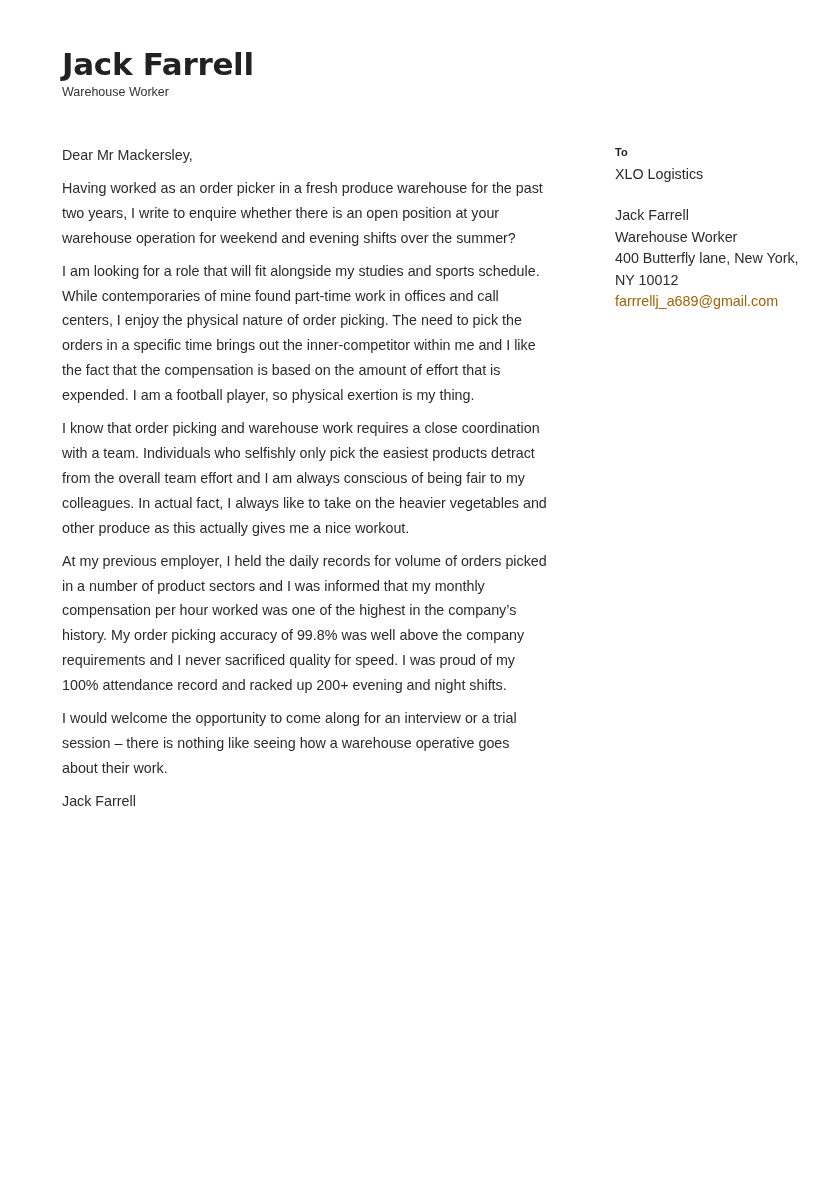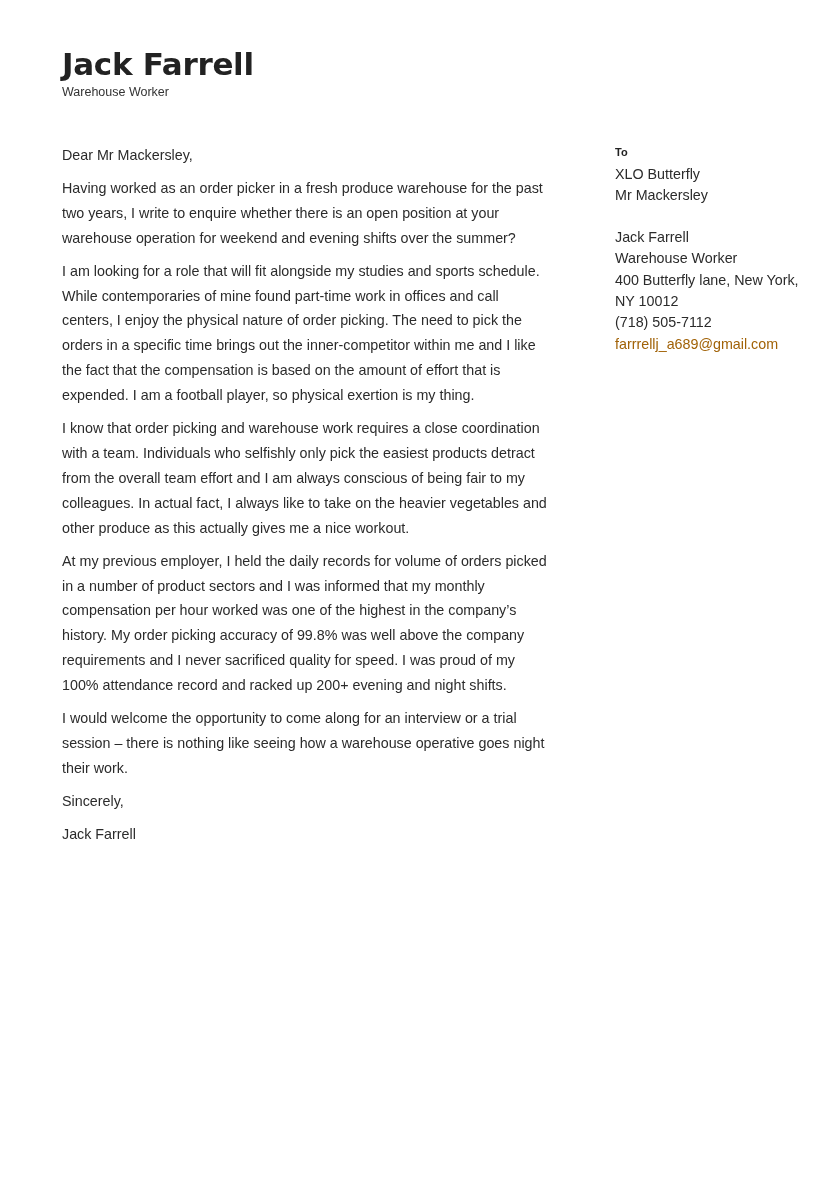--- a/index.html
+++ b/index.html
@@ -26,31 +26,28 @@
   <h1 class="name">Jack Farrell</h1>
   <div class="title">Warehouse Worker</div>
 </div>
 
 <div class="main">
   <p>Dear Mr Mackersley,</p>
   <p>Having worked as an order picker in a fresh produce warehouse for the past two years, I write to enquire whether there is an open position at your warehouse operation for weekend and evening shifts over the summer?</p>
   <p>I am looking for a role that will fit alongside my studies and sports schedule. While contemporaries of mine found part-time work in offices and call centers, I enjoy the physical nature of order picking. The need to pick the orders in a specific time brings out the inner-competitor within me and I like the fact that the compensation is based on the amount of effort that is expended. I am a football player, so physical exertion is my thing.</p>
   <p>I know that order picking and warehouse work requires a close coordination with a team. Individuals who selfishly only pick the easiest products detract from the overall team effort and I am always conscious of being fair to my colleagues. In actual fact, I always like to take on the heavier vegetables and other produce as this actually gives me a nice workout.</p>
   <p>At my previous employer, I held the daily records for volume of orders picked in a number of product sectors and I was informed that my monthly compensation per hour worked was one of the highest in the company’s history. My order picking accuracy of 99.8% was well above the company requirements and I never sacrificed quality for speed. I was proud of my 100% attendance record and racked up 200+ evening and night shifts.</p>
-  <p>I would welcome the opportunity to come along for an interview or a trial session – there is nothing like seeing how a warehouse operative goes night their work.</p>
-  <p>Sincerely,</p>
+  <p>I would welcome the opportunity to come along for an interview or a trial session – there is nothing like seeing how a warehouse operative goes about their work.</p>
   <p>Jack Farrell</p>
 </div>
 
 <div class="side">
   <div class="block">
     <h3>To</h3>
-    <span class="line">XLO Butterfly</span>
-    <span class="line">Mr Mackersley</span>
+    <span class="line">XLO Logistics</span>
   </div>
   <div class="block">
     <span class="line">Jack Farrell</span>
     <span class="line">Warehouse Worker</span>
     <span class="line">400 Butterfly lane, New York, NY 10012</span>
-    <span class="line">(718) 505-7112</span>
     <a class="line email">farrrellj_a689@gmail.com</a>
   </div>
 </div>
 
 </body></html>

